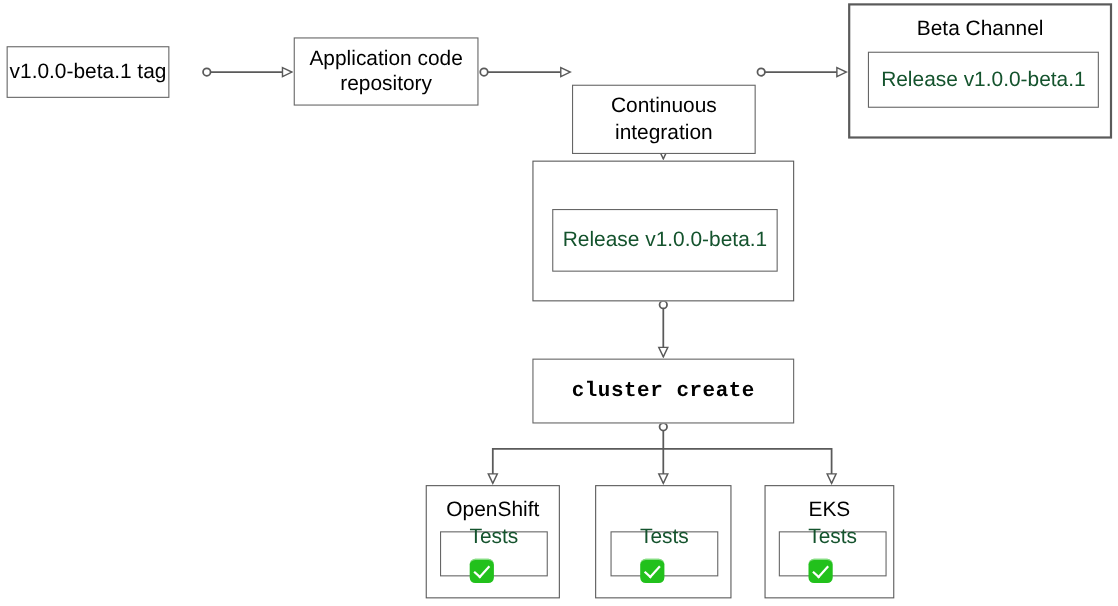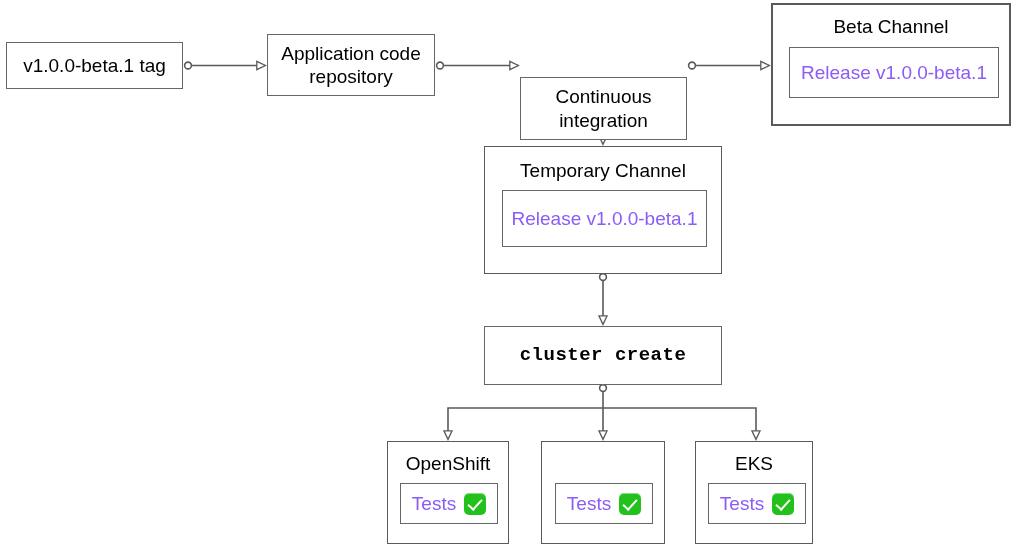--- a/index.html
+++ b/index.html
@@ -58,32 +58,33 @@
   }
   .inner-node {
     position: absolute;
     box-sizing: border-box;
     background: #ffffff;
     border: 1.6px solid #666666;
     display: flex;
     align-items: center;
     justify-content: center;
     font-size: 19px;
-    color: #8b5cf6;
+    color: #14532d;
   }
   .mono-node {
     font-family: "Liberation Mono", "DejaVu Sans Mono", monospace;
     font-weight: bold;
     font-size: 19px;
     letter-spacing: 0.5px;
   }
   .tests-line {
     display: inline-flex;
-    align-items: flex-end;
+    align-items: flex-start;
     gap: 8px;
+    flex-direction: column;
   }
   .check-badge {
     display: inline-block;
     width: 22px;
     height: 22px;
     border-radius: 5px;
     background: #22c11c;
     position: relative;
     box-shadow: inset 0 1px 0 rgba(255,255,255,0.45);
     flex: 0 0 auto;
@@ -129,21 +130,21 @@
       <circle cx="603" cy="277" r="3.4" fill="#ffffff"></circle>
       <line x1="603" y1="280.5" x2="603" y2="324" marker-end="url(#arrow-open)"></line>
 
       <circle cx="603" cy="388" r="3.4" fill="#ffffff"></circle>
       <line x1="603" y1="391.5" x2="603" y2="439" marker-end="url(#arrow-open)"></line>
       <path d="M 603 408 L 448 408 L 448 439" marker-end="url(#arrow-open)"></path>
       <path d="M 603 408 L 756 408 L 756 439" marker-end="url(#arrow-open)"></path>
     </g>
   </svg>
 
-  <div class="node" style="left:6px; top:42px; width:177px; height:47px;">
+  <div class="node" style="left:6px; top:42px; width:148px; height:47px;">
     <span>v1.0.0-beta.1 tag</span>
   </div>
 
   <div class="node" style="left:267px; top:34px; width:168px; height:62px;">
     <span>Application code
 repository</span>
   </div>
 
   <div class="node" style="left:520px; top:33px; width:167px; height:63px;margin-top:44px;">
     <span>Continuous
@@ -151,21 +152,20 @@
   </div>
 
   <div class="node container" style="left:771px; top:3px; width:240px; height:123px;">
     <div class="container-title" style="top:10px;">Beta Channel</div>
     <div class="inner-node" style="left:16px; top:42px; width:210px; height:51px;">
       <span>Release v1.0.0-beta.1</span>
     </div>
   </div>
 
   <div class="node container container-thin" style="left:484px; top:146px; width:238px; height:128px;">
-    <div class="container-title" style="top:12px;">Temporary Channel</div>
     <div class="inner-node" style="left:17px; top:43px; width:205px; height:57px;">
       <span>Release v1.0.0-beta.1</span>
     </div>
   </div>
 
   <div class="node mono-node" style="left:484px; top:326px; width:238px; height:59px;">
     <span>cluster create</span>
   </div>
 
   <div class="node container container-thin" style="left:387px; top:441px; width:122px; height:103px;">

